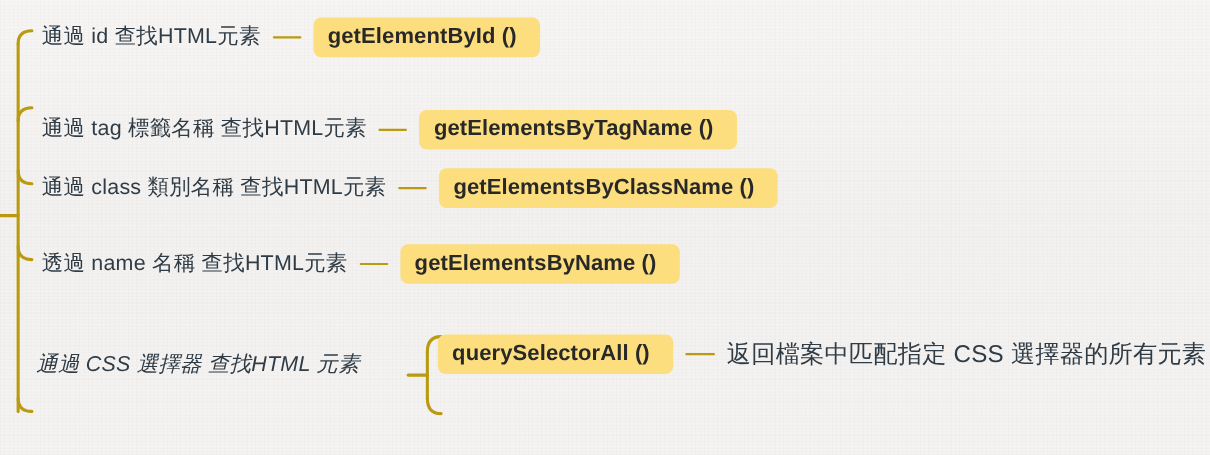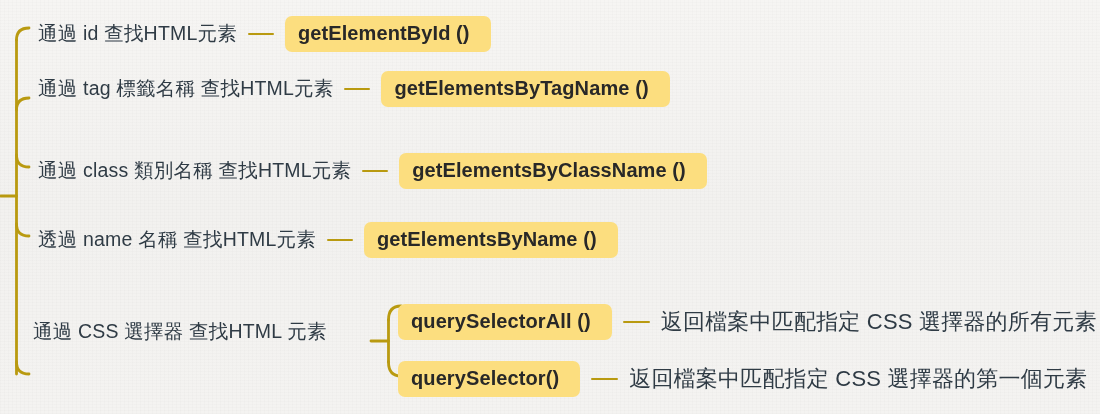--- a/index.html
+++ b/index.html
@@ -74,24 +74,24 @@
 
   .desc {
     font-size: 22px;
     color: #2f3b45;
     letter-spacing: 0.2px;
     line-height: 1;
   }
 
   
   #row-id       { left: 38px;  top: 16px;  }
-  #row-tag      { left: 38px;  top: 71px;  }
+  #row-tag      { left: 38px;  top: 100px;  }
   #row-class    { left: 38px;  top: 153px; }
   #row-name     { left: 38px;  top: 222px; }
-  #row-css      { left: 33px;  top: 322px; }
+  #row-css      { left: 33px;  top: 322px; font-style: italic; }
 
   #row-qsa      { left: 398px; top: 304px; }
   #row-qs       { left: 398px; top: 361px; }
 </style>
 </head>
 <body>
 
 <div id="mindmap-root">
 
   <svg class="bracket-layer" viewBox="0 0 1100 414">
@@ -142,19 +142,14 @@
   <div class="row" id="row-css">
     <span class="node-label">通過 CSS 選擇器 查找HTML 元素</span>
   </div>
 
   <div class="row" id="row-qsa">
     <span class="badge">querySelectorAll ()</span>
     <span class="connector c-mid"></span>
     <span class="desc">返回檔案中匹配指定 CSS 選擇器的所有元素</span>
   </div>
 
-  <div class="row" id="row-qs">
-    <span class="badge">querySelector()</span>
-    <span class="connector c-mid"></span>
-    <span class="desc">返回檔案中匹配指定 CSS 選擇器的第一個元素</span>
-  </div>
 
 </div>
 
 </body></html>

